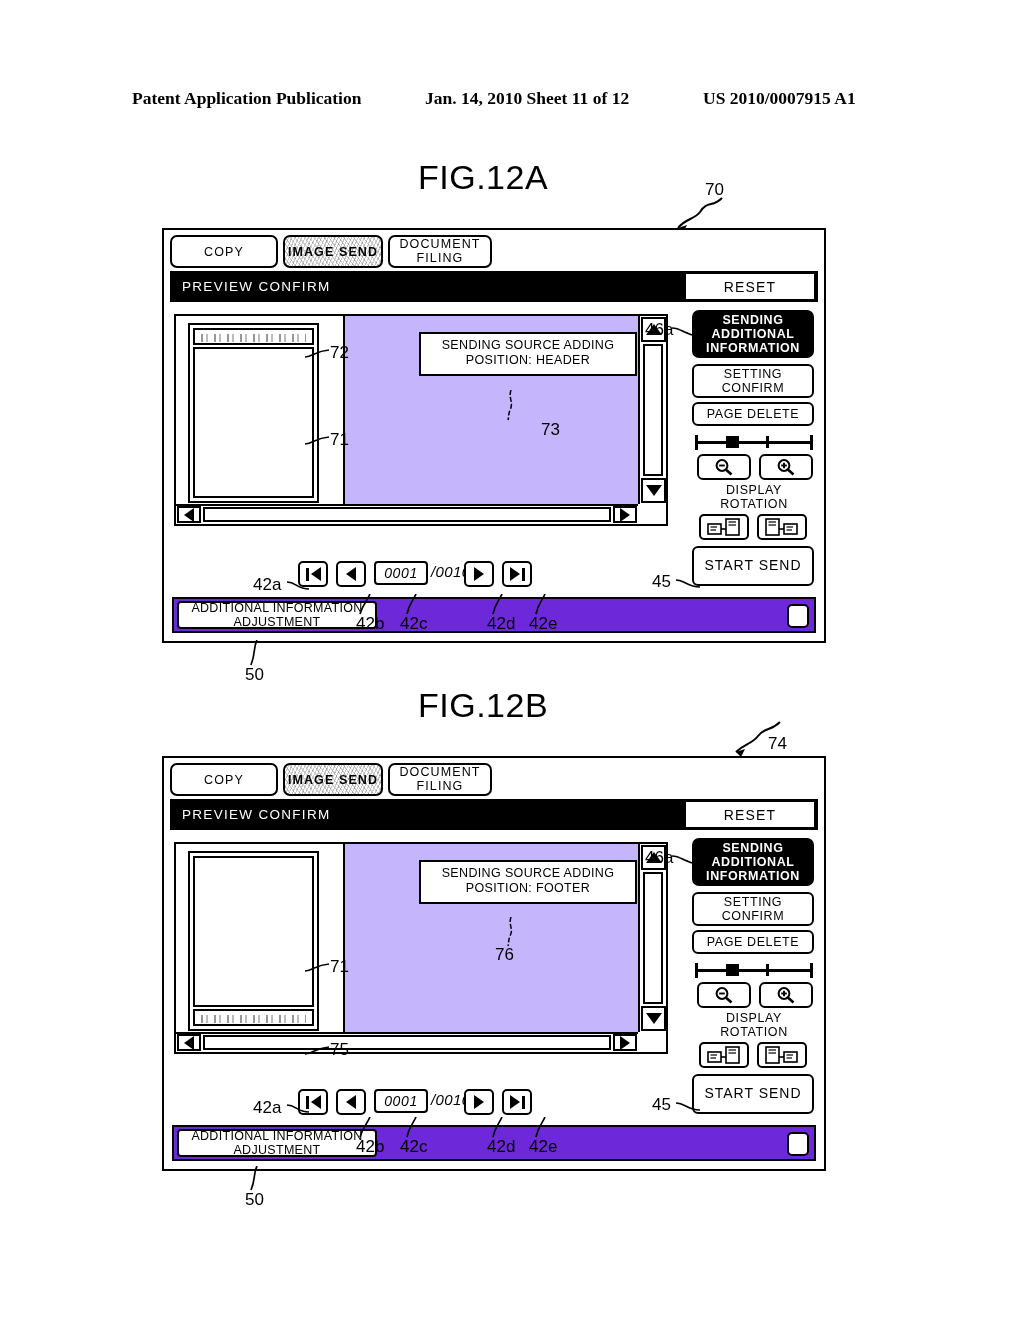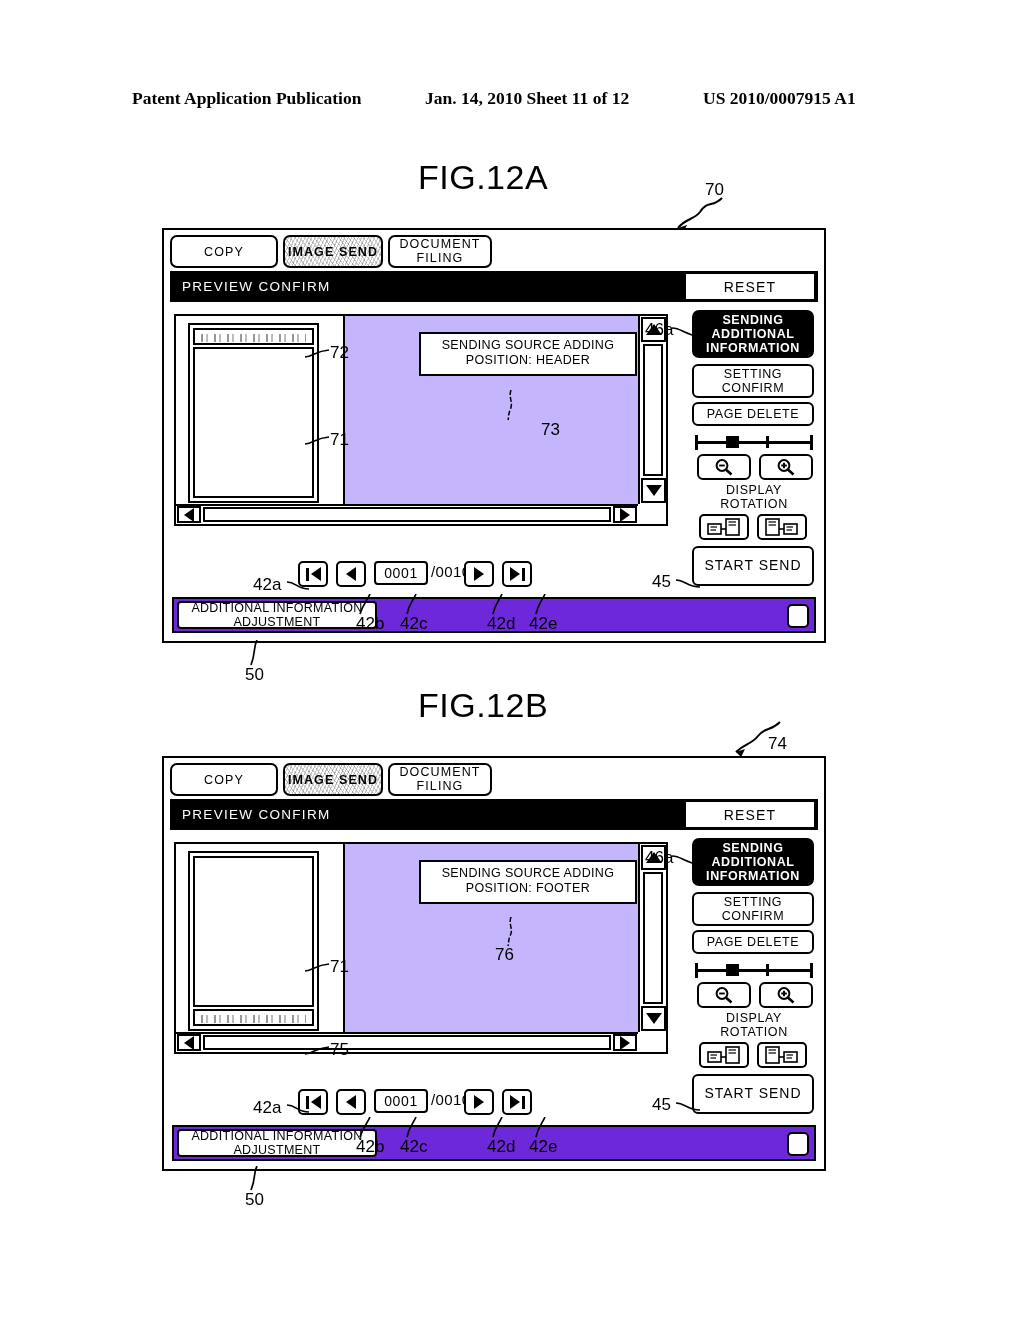--- a/index.html
+++ b/index.html
@@ -230,21 +230,21 @@
   .rbtn {
     position: absolute; top: 0; width: 50px; height: 26px;
     border: 2.5px solid #000; border-radius: 5px; background: #fff;
     display: flex; align-items: center; justify-content: center;
   }
   .rbtn.r-l { left: 4px; }
   .rbtn.r-r { left: 62px; }
 
   
   .pager {
-    position: absolute; left: 4px; bottom: 44px; width: 500px; height: 30px;
+    position: absolute; left: 4px; bottom: 44px; width: 500px; height: 30px; font-style: italic;
   }
   .pbtn {
     position: absolute; top: 0; width: 30px; height: 26px;
     border: 2.5px solid #000; border-radius: 5px; background: #fff;
     display: flex; align-items: center; justify-content: center;
   }
   .pbtn .endbar { width: 3px; height: 13px; background: #000; }
   .pbtn .grp { display: flex; align-items: center; }
   #pg-first, #pgb-first { left: 124px; }
   #pg-prev,  #pgb-prev  { left: 162px; }

